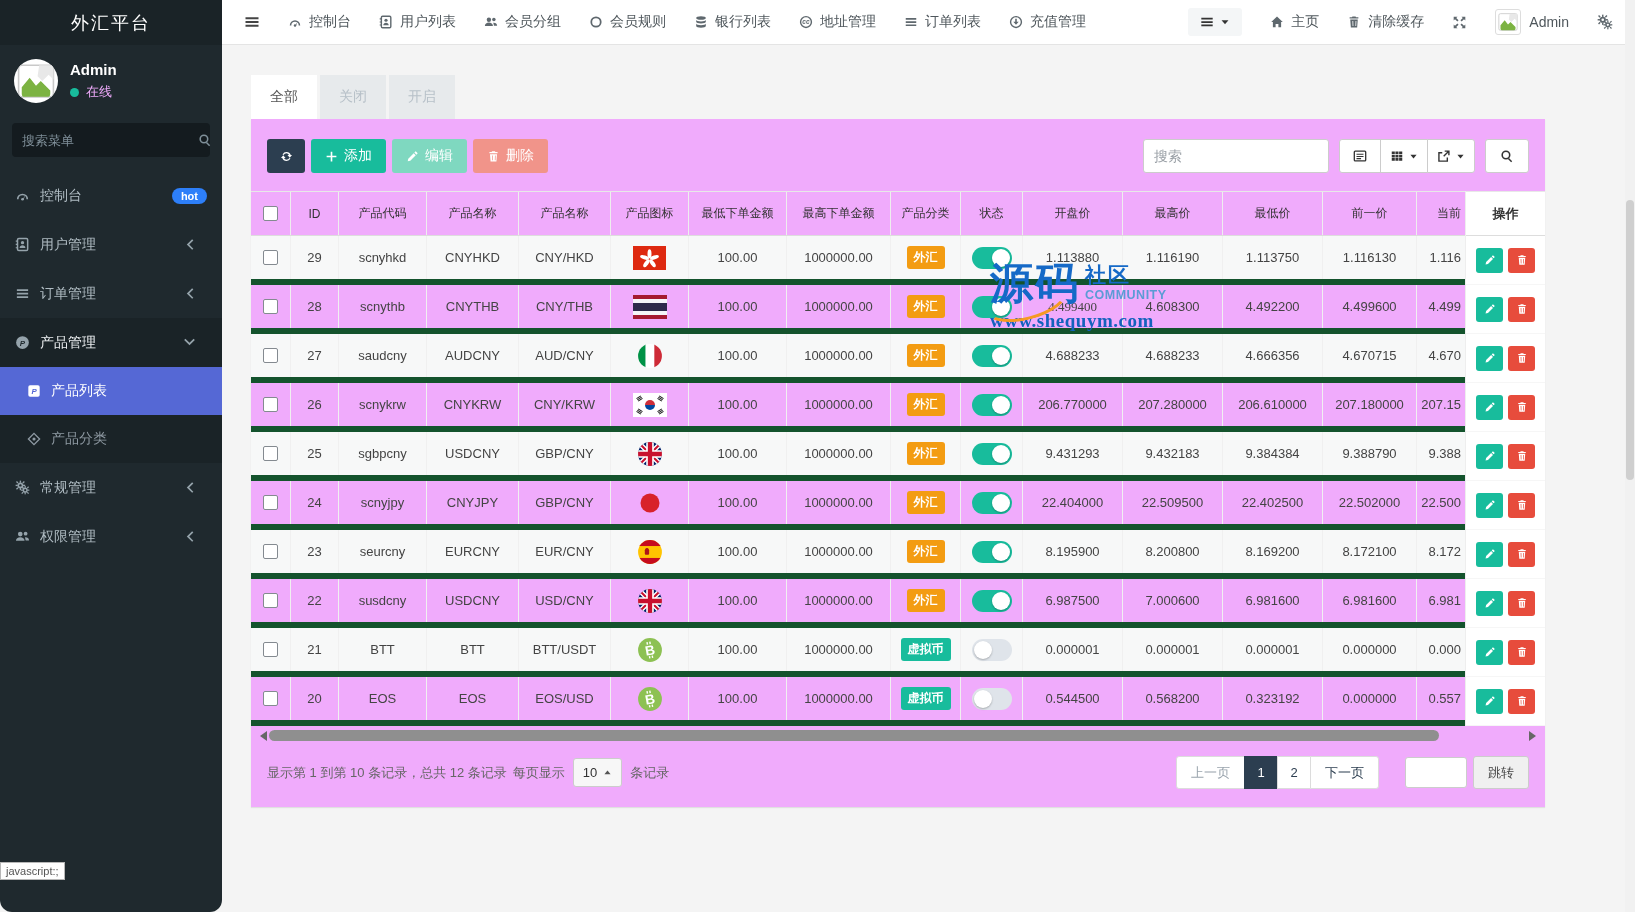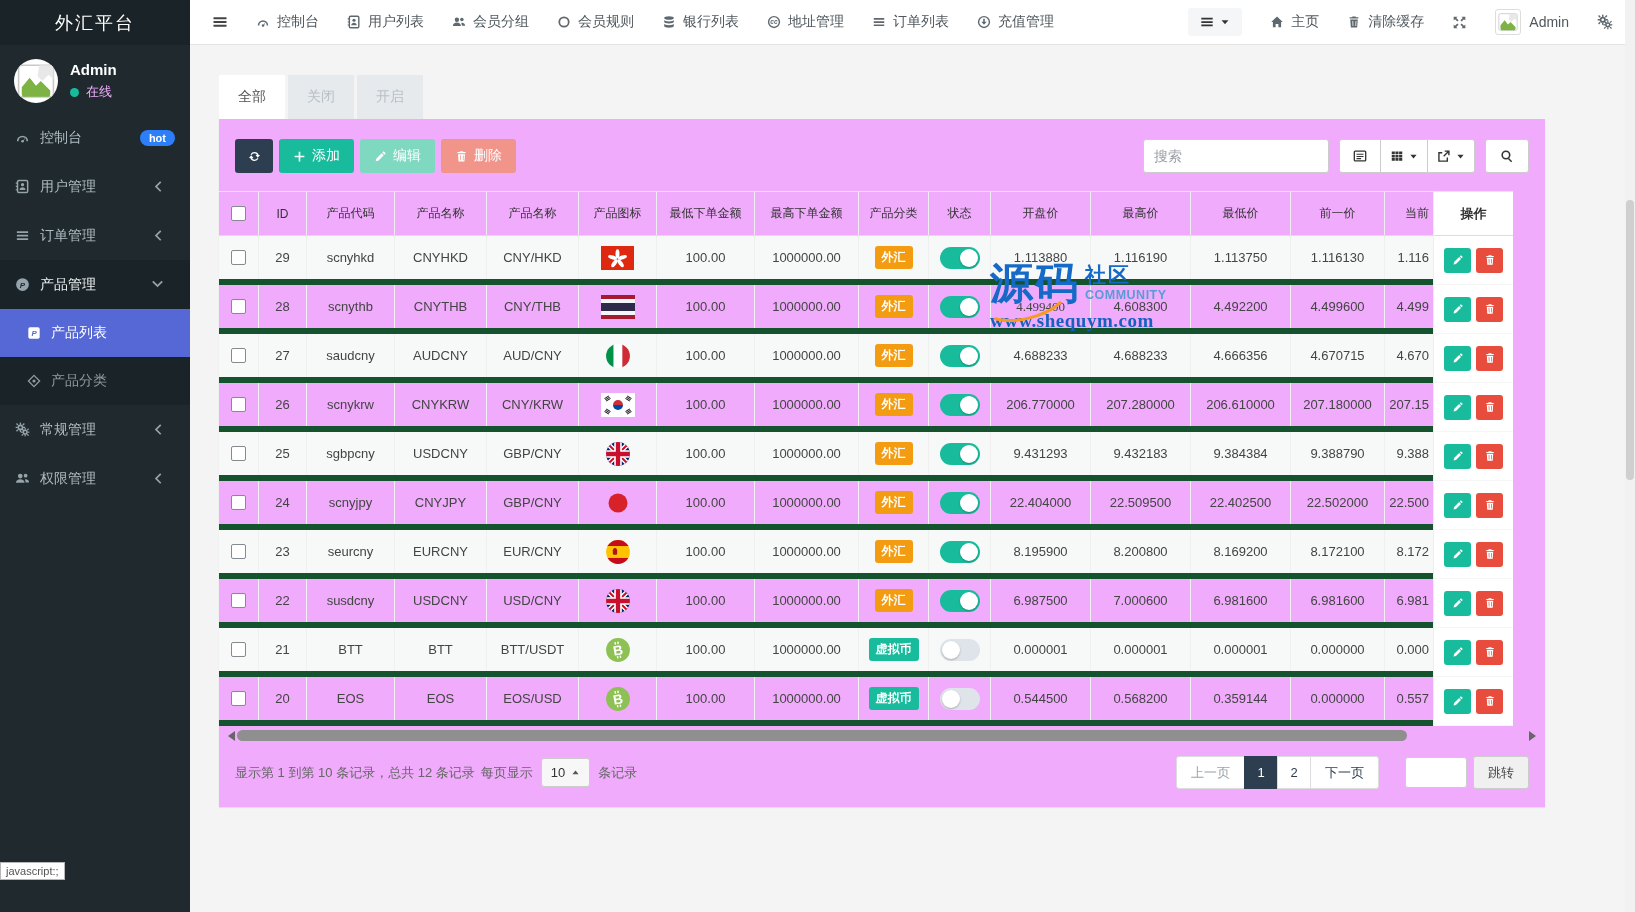--- a/index.html
+++ b/index.html
@@ -8,21 +8,21 @@
   .ic { display:inline-flex; width:1em; height:1em; flex:none; }
   .ic svg { width:100%; height:100%; fill:currentColor; }
   .icon-hole { fill:#fff; }
   .side-menu .icon-hole { fill:#1f292e; }
   .icon-hole-text { fill:#1f292e; }
   .submenu-item.active .icon-hole-text { fill:#5568d5; }
 
   .app { display:flex; width:1635px; height:912px; }
 
   
-  .sidebar { width:190px; background:#1f292e; flex:none; display:flex; flex-direction:column; }
+  .sidebar { width:222px; background:#1f292e; flex:none; display:flex; flex-direction:column;border-radius:12px; }
   .brand { height:45px; background:#1a2327; color:#fff; font-size:18px; letter-spacing:2px; display:flex; align-items:center; justify-content:center; flex:none; }
   .user-panel { display:flex; align-items:center; padding:14px 12px 10px 14px; }
   .avatar { width:44px; height:44px; border-radius:50%; overflow:hidden; background:#fff; flex:none; display:flex; align-items:center; justify-content:center; }
   .avatar svg { width:38px; height:38px; }
   .user-meta { margin-left:12px; }
   .user-name { color:#fff; font-weight:bold; font-size:15px; }
   .user-status { display:flex; align-items:center; margin-top:5px; color:#f0abfc; font-size:13px; }
   .dot { width:9px; height:9px; border-radius:50%; background:#18bc9c; margin-right:7px; display:inline-block; }
   .side-search { margin:10px 12px 14px; height:34px; background:#141b1f; border-radius:4px; display:flex; align-items:center; padding:0 10px; }
   .side-search input { flex:1; background:transparent; border:none; outline:none; color:#cfd8dc; font-size:13px; }
@@ -163,20 +163,29 @@
             <path d="M14 2h9v9l-3-3-4 4-3-3z" fill="#e8e8e8"></path>
           </svg>
         </span>
       <div class="user-meta">
         <div class="user-name">Admin</div>
         <div class="user-status">
           <i class="dot"></i>
           <span>在线</span>
         </div>
       </div>
+    </div>
+    <div class="side-search">
+      <input placeholder="搜索菜单" style="">
+      <span class="ic">
+          <svg viewBox="0 0 16 16">
+            <circle cx="6.8" cy="6.8" r="4.3" fill="none" stroke="currentColor" stroke-width="1.8"></circle>
+            <path d="m10.2 10.2 3.7 3.7-1.2 1.2-3.7-3.7z"></path>
+          </svg>
+        </span>
     </div>
     <nav class="side-menu" id="side-menu">
         <a class="menu-item">
           <i class="ic ">
             <svg viewBox="0 0 16 16">
               <path d="M2 12a6 6 0 1 1 12 0h-1.8A4.2 4.2 0 0 0 8 7.8 4.2 4.2 0 0 0 3.8 12z"></path>
               <path d="M8 12.6 11.2 6.9 9 12.9z"></path>
               <circle cx="8" cy="12" r="1.4"></circle>
             </svg>
           </i>
@@ -949,21 +958,21 @@
                   <div class="td" style="width: 70px;">
                     <span class="badge crypto">虚拟币</span>
                   </div>
                   <div class="td" style="width: 62px;">
                     <span class="toggle off">
                       <span class="knob"></span>
                     </span>
                   </div>
                   <div class="td" style="width: 100px;">0.544500</div>
                   <div class="td" style="width: 100px;">0.568200</div>
-                  <div class="td" style="width: 100px;">0.359144</div>
+                  <div class="td" style="width: 100px;">0.323192</div>
                   <div class="td" style="width: 94px;">0.000000</div>
                   <div class="td cur" style="width: 48px;">0.557</div>
                 </div>
               </div>
           </div>
           <div class="opscol">
             <div class="ops-head">操作</div>
             <div id="ops-body">
                 <div class="ops-row">
                   <button class="act edit">

